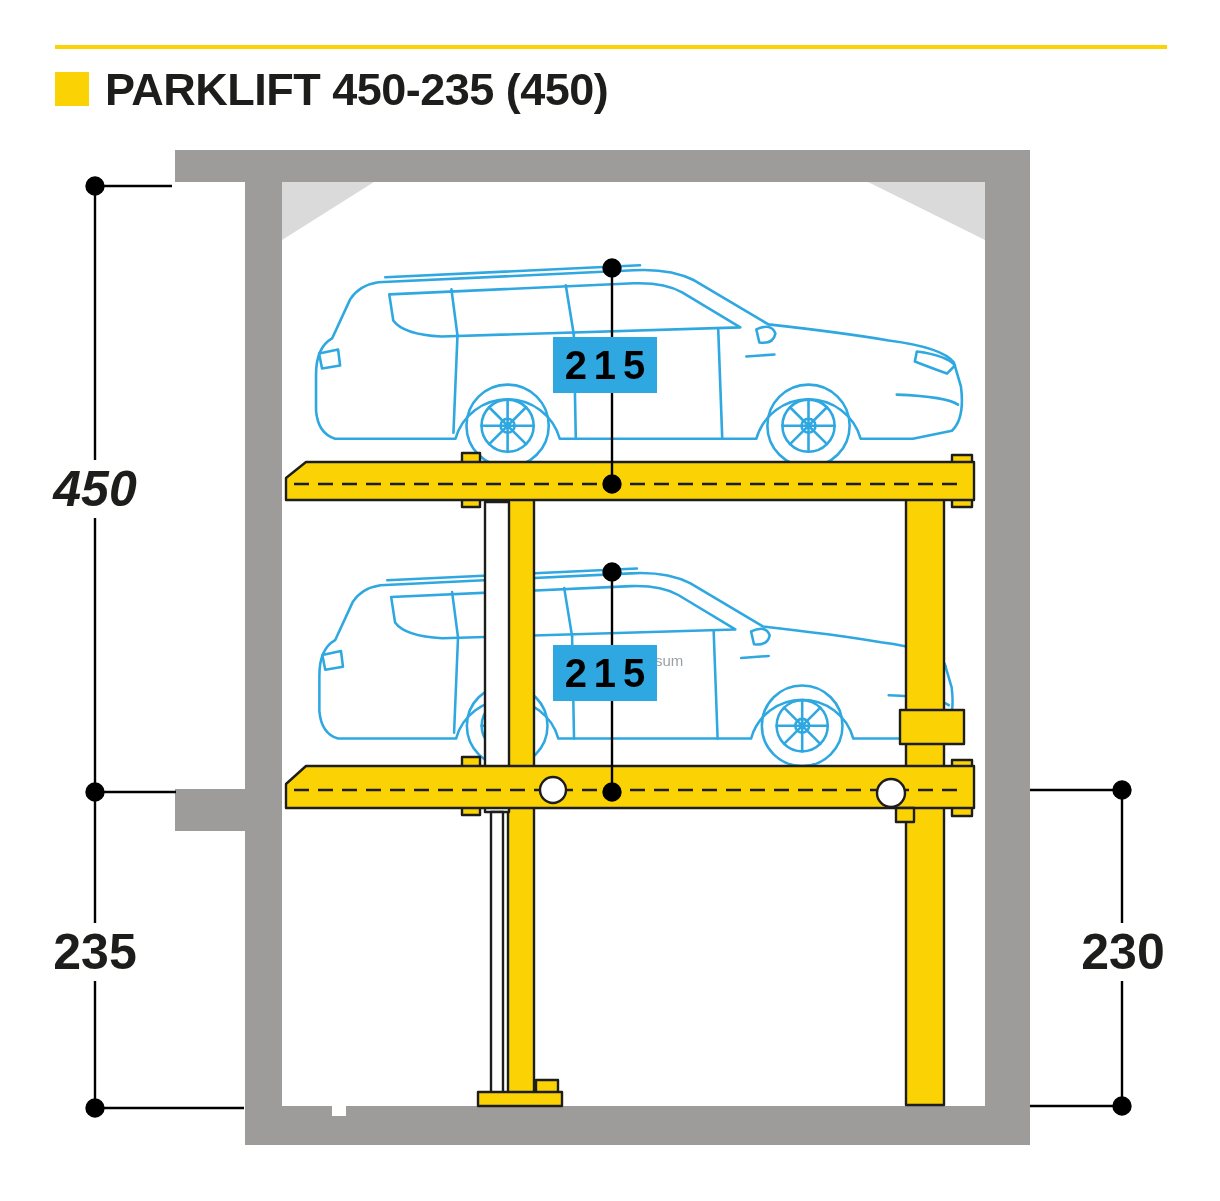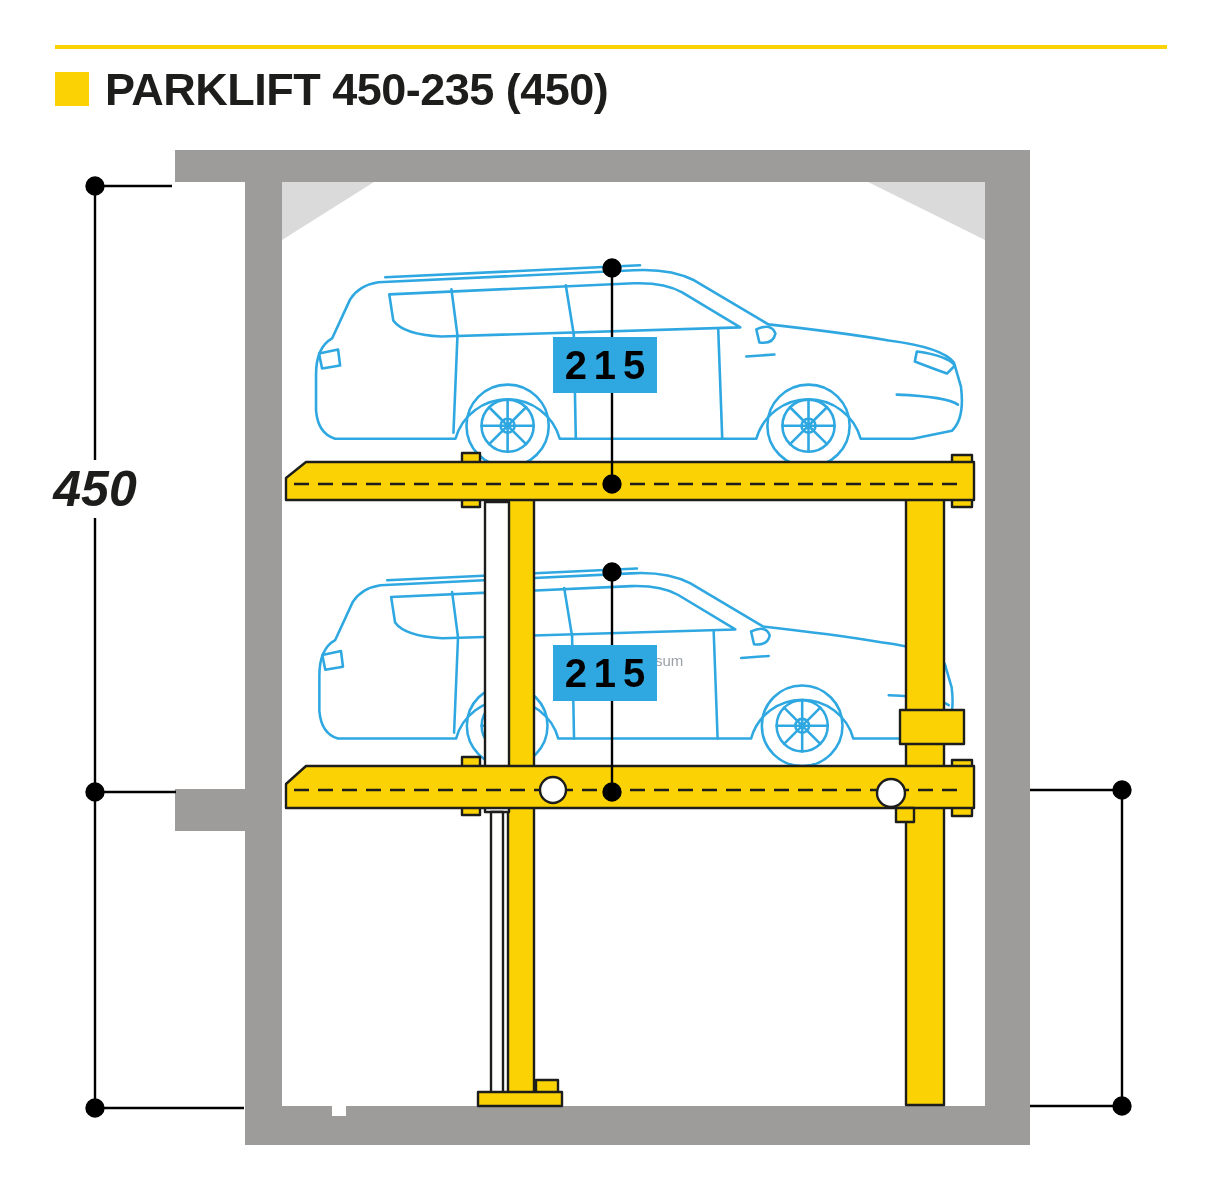--- a/index.html
+++ b/index.html
@@ -157,17 +157,19 @@
       <circle cx="1122" cy="790" r="8.5"></circle>
       <circle cx="1122" cy="1106" r="8.5"></circle>
       <circle cx="612" cy="268" r="8.5"></circle>
       <circle cx="612" cy="484" r="8.5"></circle>
       <circle cx="612" cy="572" r="8.5"></circle>
       <circle cx="612" cy="792" r="8.5"></circle>
     </g>
   </svg>
 
   <div class="dim-label dim-450">450</div>
+  <div class="dim-label dim-235">235</div>
+  <div class="dim-label dim-230">230</div>
   <div class="badge badge-upper">215</div>
   <div class="badge badge-lower">215</div>
   <div class="watermark">sum</div>
 
 </div>
 
 </body></html>

